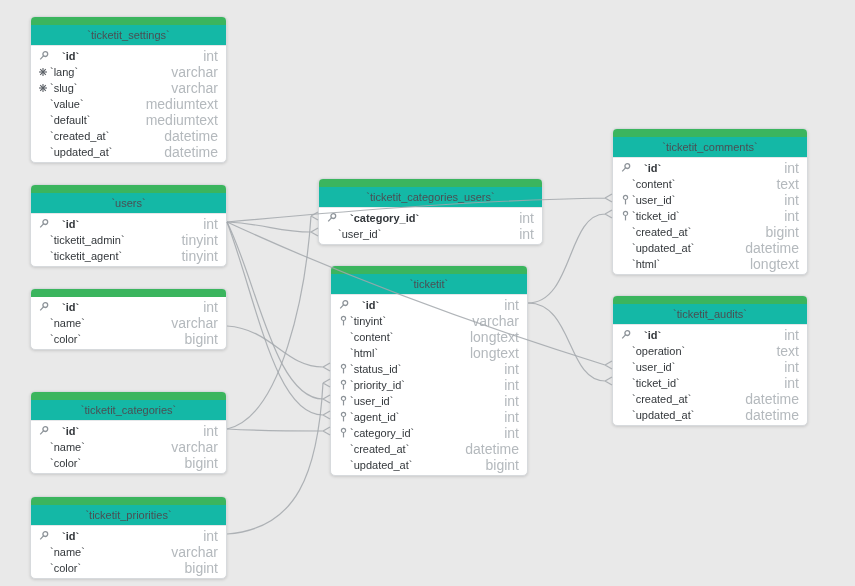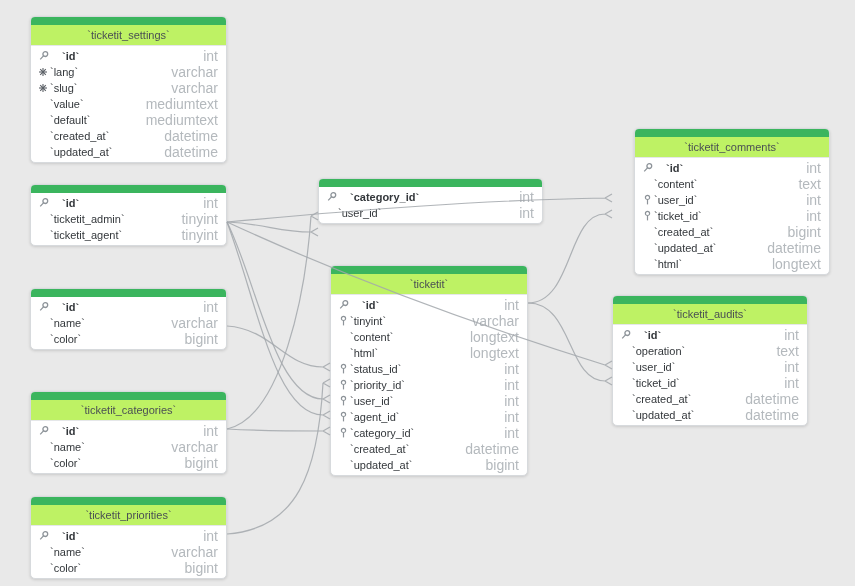--- a/index.html
+++ b/index.html
@@ -9,21 +9,21 @@
     font-family:"Liberation Sans", sans-serif;
   }
   .table-card{
     position:absolute;background:#ffffff;border:1px solid #d7dadd;
     border-radius:5px;box-shadow:0 1px 3px rgba(0,0,0,.14);z-index:1;
     box-sizing:border-box;
   }
   .accent-bar{height:8px;border-radius:4px 4px 0 0;}
   .table-title{
     height:20px;line-height:20px;text-align:center;font-size:11px;
-    color:#4a4f54;background:#bef264;border-bottom:1px solid #e5e7e9;
+    color:#4a4f54;background:#14b8a6;border-bottom:1px solid #e5e7e9;
     cursor:move;white-space:nowrap;overflow:hidden;
   }
   .rows{padding:2px 0;}
   .field-row{
     height:16px;line-height:16px;display:flex;align-items:center;
     font-size:11px;color:#33373b;padding:0 8px 0 5px;white-space:nowrap;
   }
   .icon{width:14px;flex:0 0 14px;display:inline-flex;justify-content:center;align-items:center;}
   .fname{overflow:hidden;text-overflow:ellipsis;}
   .fname.bold{font-weight:bold;margin-left:12px;}
@@ -94,20 +94,21 @@
           </div>
           <div class="field-row">
             <span class="icon"></span>
             <span class="fname">`updated_at`</span>
             <span class="ftype">datetime</span>
           </div>
         </div>
       </div>
       <div class="table-card" style="left: 30px; top: 184px; width: 197px;">
         <div class="accent-bar" style="background: rgb(59, 181, 94);"></div>
+        <div class="table-title">`users`</div>
         <div class="rows">
           <div class="field-row">
             <span class="icon">
               <svg width="11" height="12" viewBox="0 0 11 12">
                 <circle cx="7.3" cy="4.1" r="2.4" fill="none" stroke="#8d9399" stroke-width="1.3"></circle>
                 <path d="M5.5 5.9 L2.2 9.4" stroke="#8d9399" stroke-width="1.3" fill="none"></path>
               </svg>
             </span>
             <span class="fname bold">`id`</span>
             <span class="ftype">int</span>
@@ -196,20 +197,21 @@
           </div>
           <div class="field-row">
             <span class="icon"></span>
             <span class="fname">`color`</span>
             <span class="ftype">bigint</span>
           </div>
         </div>
       </div>
       <div class="table-card" style="left: 318px; top: 178px; width: 225px;">
         <div class="accent-bar" style="background: rgb(59, 181, 94);"></div>
+        <div class="table-title">`ticketit_categories_users`</div>
         <div class="rows">
           <div class="field-row">
             <span class="icon">
               <svg width="11" height="12" viewBox="0 0 11 12">
                 <circle cx="7.3" cy="4.1" r="2.4" fill="none" stroke="#8d9399" stroke-width="1.3"></circle>
                 <path d="M5.5 5.9 L2.2 9.4" stroke="#8d9399" stroke-width="1.3" fill="none"></path>
               </svg>
             </span>
             <span class="fname bold">`category_id`</span>
             <span class="ftype">int</span>
@@ -310,21 +312,21 @@
             <span class="fname">`created_at`</span>
             <span class="ftype">datetime</span>
           </div>
           <div class="field-row">
             <span class="icon"></span>
             <span class="fname">`updated_at`</span>
             <span class="ftype">bigint</span>
           </div>
         </div>
       </div>
-      <div class="table-card" style="left: 634px; top: 128px; width: 196px;">
+      <div class="table-card" style="left: 612px; top: 128px; width: 196px;">
         <div class="accent-bar" style="background: rgb(59, 181, 94);"></div>
         <div class="table-title">`ticketit_comments`</div>
         <div class="rows">
           <div class="field-row">
             <span class="icon">
               <svg width="11" height="12" viewBox="0 0 11 12">
                 <circle cx="7.3" cy="4.1" r="2.4" fill="none" stroke="#8d9399" stroke-width="1.3"></circle>
                 <path d="M5.5 5.9 L2.2 9.4" stroke="#8d9399" stroke-width="1.3" fill="none"></path>
               </svg>
             </span>

